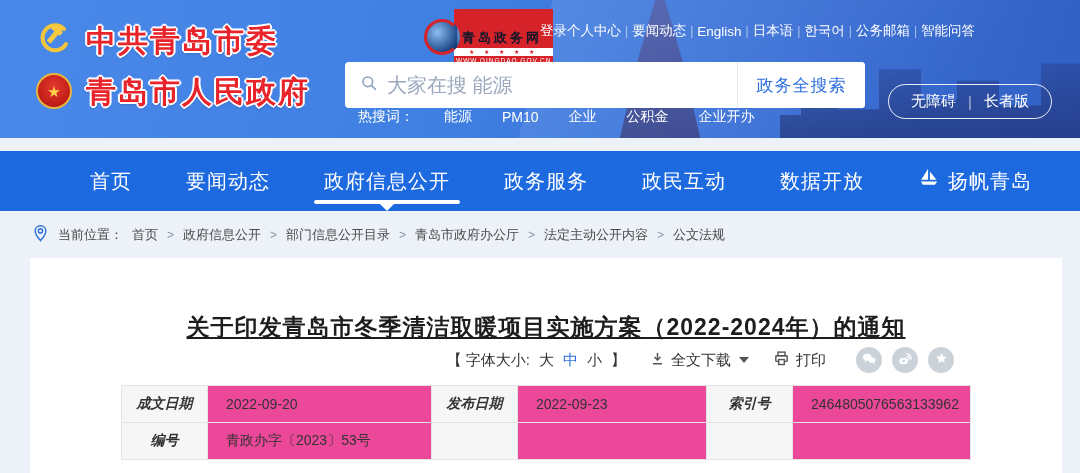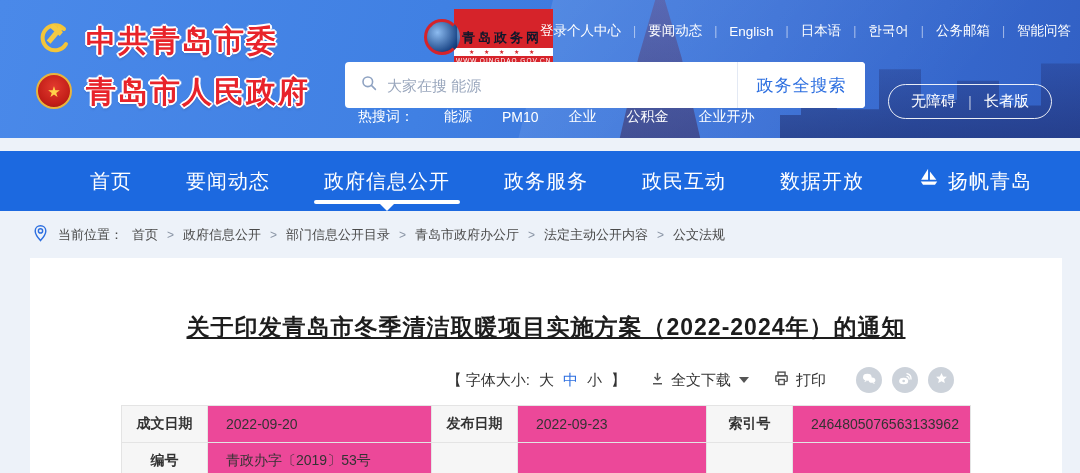--- a/index.html
+++ b/index.html
@@ -57,31 +57,31 @@
     background:radial-gradient(circle at 35% 35%,#8cbbf0,#1a4586 75%,#0d2a5c);
     border:3px solid #d6232a; border-right-color:transparent;
     z-index:1; flex-shrink:0;
   }
   .logo-box { margin-left:-6px; display:flex; flex-direction:column; }
   .logo-title { background:#d6232a; color:#0f172a; font-size:13px; font-weight:bold; letter-spacing:3px; padding:20px 8px 1px; }
   .logo-stars { background:#fff; color:#d6232a; font-size:6px; letter-spacing:4px; text-align:center; line-height:8px; }
   .logo-url { background:#d6232a; color:#fff; font-size:6.5px; letter-spacing:1px; text-align:center; padding:1px 2px; }
 
   
-  .top-links { position:absolute; left:540px; top:22px; display:flex; align-items:center; gap:12px; color:#fff; font-size:13.5px; }
+  .top-links { position:absolute; left:540px; top:22px; display:flex; align-items:center; gap:4px; color:#fff; font-size:13.5px; }
   .top-links .sep { color:rgba(255,255,255,.55); font-size:12px; }
   .top-links .lnk { cursor:pointer; white-space:nowrap; }
 
   
   .search-box {
     position:absolute; left:345px; top:62px; width:520px; height:46px;
     background:#fff; border-radius:4px; display:flex; align-items:stretch; overflow:hidden;
   }
   .search-left { flex:1; display:flex; align-items:center; padding-left:16px; gap:10px; }
-  .search-left input { border:none; outline:none; flex:1; font-size:15px; color:#333; font-family:inherit; background:transparent; }
+  .search-left input { border:none; outline:none; flex:1; font-size:20px; color:#333; font-family:inherit; background:transparent; }
   .search-left input::placeholder { color:#9aa7bd; }
   .search-btn {
     width:128px; border:none; border-left:1px solid #e3e9f4; background:#fff;
     color:#2d6fe0; font-size:17px; font-family:inherit; cursor:pointer; letter-spacing:1px;
   }
   .access-pill {
     position:absolute; left:888px; top:84px; height:35px; padding:0 22px;
     border:1px solid rgba(255,255,255,.9); border-radius:18px;
     display:flex; align-items:center; gap:12px; color:#fff; font-size:15px;
   }
@@ -119,37 +119,37 @@
   .breadcrumb-bar .crumb { cursor:pointer; white-space:nowrap; }
   .breadcrumb-bar .bsep { color:#8b96a6; font-size:12px; }
 
   
   .card { position:absolute; top:258px; left:30px; width:1032px; height:215px; background:#fff; }
   .article-title {
     padding-top:54px; text-align:center;
     font-size:23px; font-weight:bold; color:#1d1d1d; letter-spacing:1px;text-decoration:underline;
   }
   .toolbar {
-    margin-top:24px; display:flex; justify-content:flex-end; align-items:center;
+    margin-top:4px; display:flex; justify-content:flex-end; align-items:center;
     gap:24px; padding-right:108px; font-size:15px; color:#333;
   }
   .fs-group { display:flex; align-items:center; gap:9px; }
   .fs-opt { cursor:pointer; }
   .fs-opt.selected { color:#2d6fe0; }
   .tool-group { display:flex; align-items:center; gap:6px; cursor:pointer; }
   .caret-down { width:0; height:0; border-left:5px solid transparent; border-right:5px solid transparent; border-top:6px solid #555; margin-left:2px; }
   .share-group { display:flex; align-items:center; gap:10px; margin-left:6px; }
   .share-circle {
     width:26px; height:26px; border-radius:50%; background:#ccd2da;
     display:flex; align-items:center; justify-content:center; cursor:pointer;
   }
 
   .meta-table { width:849px; margin:12px auto 0; border-collapse:collapse; table-layout:fixed; font-size:14px; }
   .meta-table td { border:1px solid #e4e4e4; height:37px; }
-  .meta-table td.lbl { background:#f6f6f6; text-align:center; font-weight:bold; color:#333; }
+  .meta-table td.lbl { background:#f6f6f6; text-align:center; font-weight:bold; color:#333;font-style:italic; }
   .meta-table td.val { background:#ec4899; padding-left:18px; color:#333; }
 </style>
 </head>
 <body>
 
 <div class="header">
   <div class="deco-beam"></div>
   <div class="deco-tower"></div>
   <div class="deco-buildings"></div>
 
@@ -357,21 +357,21 @@
       <tr>
         <td class="lbl">成文日期</td>
         <td class="val">2022-09-20</td>
         <td class="lbl">发布日期</td>
         <td class="val">2022-09-23</td>
         <td class="lbl">索引号</td>
         <td class="val">2464805076563133962</td>
       </tr>
       <tr>
         <td class="lbl">编号</td>
-        <td class="val">青政办字〔2019〕53号</td>
+        <td class="val">青政办字〔2023〕53号</td>
         <td class="lbl"></td>
         <td class="val"></td>
         <td class="lbl"></td>
         <td class="val"></td>
       </tr>
     </tbody>
   </table>
 </div>
 
 </body></html>

